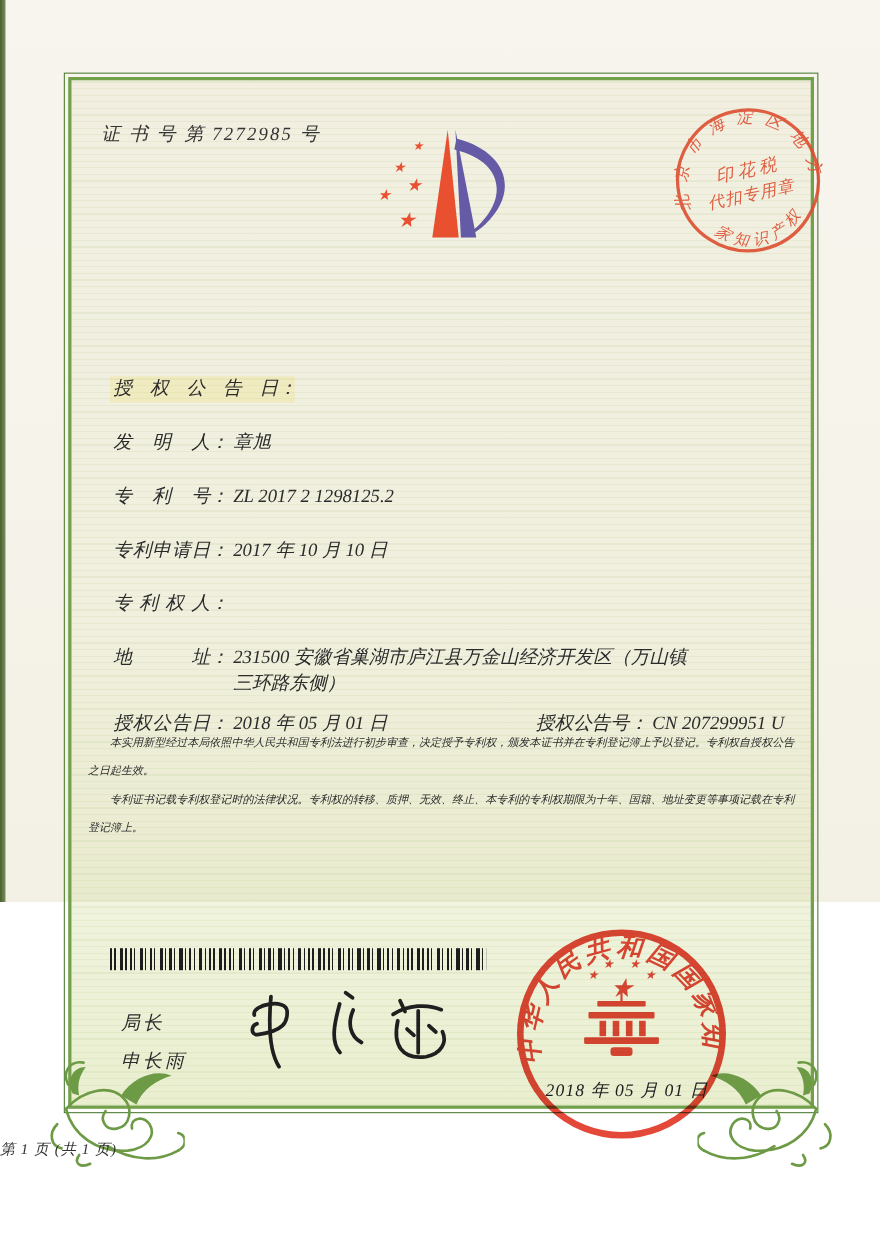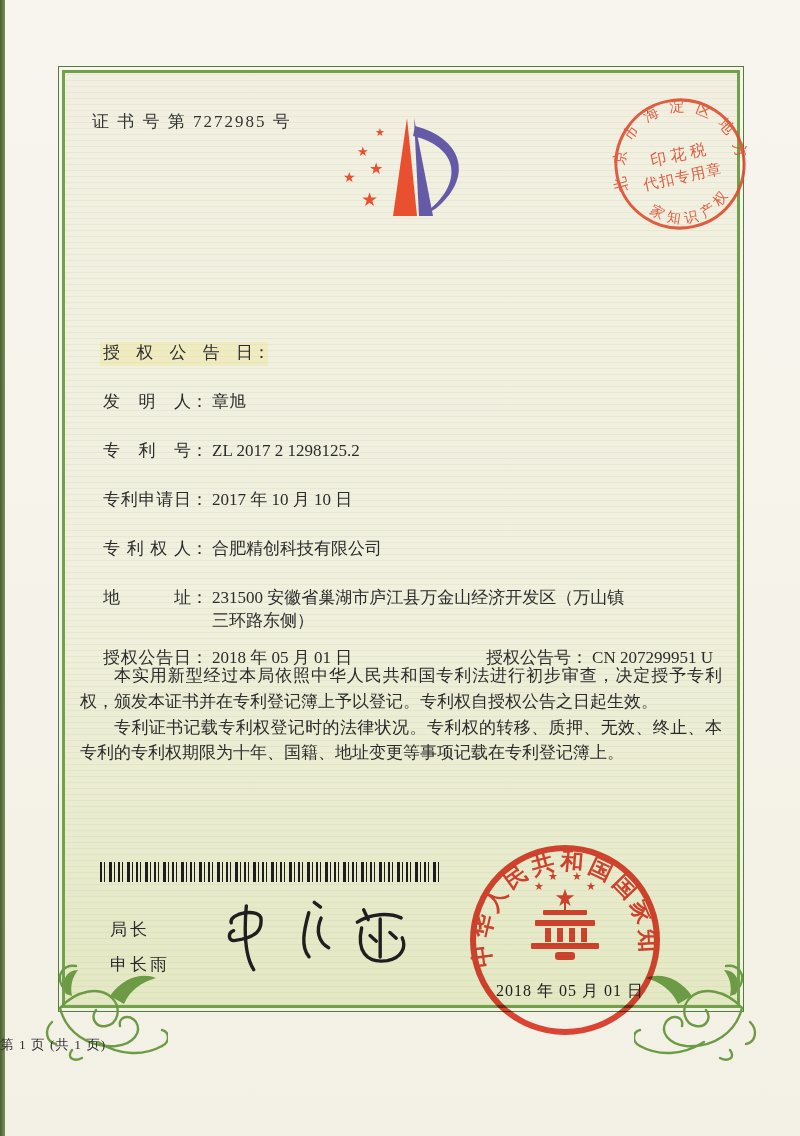--- a/index.html
+++ b/index.html
@@ -1,20 +1,20 @@
 <!DOCTYPE html>
 <html><head>
 <meta charset="utf-8">
 <style>
   html,body{margin:0;padding:0;}
   body{width:800px;height:1136px;overflow:hidden;
        font-family:"Liberation Serif","DejaVu Serif",serif;}
-  .page{position:relative;width:800px;height:1136px;
+  .page{position:relative;width:800px;height:820px;
         background:linear-gradient(180deg,#f7f5ee 0%,#f5f3e9 60%,#f3f1e5 100%);
-        color:#2b2b2b;}
+        color:#2b2b2b;font-style:italic;}
   .scan-edge{position:absolute;left:0;top:0;width:5px;height:100%;
         background:linear-gradient(90deg,#46602f,#7b8f5d);}
   .frame{position:absolute;left:62px;top:70px;width:672px;height:932px;
         border:3px solid #73a04b;outline:1px solid #4f7f38;outline-offset:3px;
         background:
           repeating-linear-gradient(0deg,rgba(150,185,105,0.12) 0 1px,transparent 1px 6px),
           linear-gradient(180deg,rgba(235,232,210,0.45) 0%,rgba(228,230,190,0.25) 55%,rgba(212,222,160,0.5) 100%);}
   .cert-no{position:absolute;left:92px;top:110px;font-size:17px;letter-spacing:2px;color:#333;}
   .title{position:absolute;left:0;top:231px;width:100%;text-align:center;
         font-size:41px;font-weight:700;letter-spacing:9px;color:#222;}
@@ -23,21 +23,21 @@
   .name-hl{position:absolute;left:100px;top:342px;width:168px;height:24px;
         background:rgba(238,220,100,0.25);}
   .fields{position:absolute;left:103px;top:341px;width:612px;font-size:17px;}
   .row{display:flex;margin-bottom:26px;line-height:23px;}
   .lab{display:inline-block;width:88px;text-align:justify;text-align-last:justify;flex:none;}
   .lab.wide{width:150px;}
   .colon{flex:none;margin-right:4px;}
   .val{white-space:pre-line;}
   .row.addr{margin-bottom:14px;}
   .grant-right{margin-left:auto;display:flex;padding-right:2px;}
-  .body-text{position:absolute;left:80px;top:663px;width:642px;font-size:17px;
+  .body-text{position:absolute;left:80px;top:663px;width:642px;font-size:10px;
         line-height:25.8px;text-align:justify;}
   .body-text p{margin:0;text-indent:2em;}
   .barcode{position:absolute;left:100px;top:862px;width:342px;height:20px;
         background:repeating-linear-gradient(90deg,
           #1d1d1d 0 2px,transparent 2px 4px,#1d1d1d 4px 5px,transparent 5px 9px,
           #1d1d1d 9px 12px,transparent 12px 14px,#1d1d1d 14px 15px,transparent 15px 18px);}
   .sig-title{position:absolute;left:110px;top:918px;font-size:17px;letter-spacing:3px;}
   .sig-name{position:absolute;left:110px;top:953px;font-size:17px;letter-spacing:3px;}
   .sig-script{position:absolute;left:218px;top:890px;transform:rotate(-3deg);}
   .seal{position:absolute;left:465px;top:840px;mix-blend-mode:multiply;opacity:.93;}
@@ -136,21 +136,20 @@
       <span class="val">ZL 2017 2 1298125.2</span>
     </div>
     <div class="row">
       <span class="lab">专利申请日</span>
         <span class="colon">：</span>
       <span class="val">2017 年 10 月 10 日</span>
     </div>
     <div class="row">
       <span class="lab">专利权人</span>
         <span class="colon">：</span>
-      <span class="val">合肥精创科技有限公司</span>
     </div>
     <div class="row addr">
       <span class="lab">地址</span>
         <span class="colon">：</span>
       <span class="val">231500 安徽省巢湖市庐江县万金山经济开发区（万山镇
 三环路东侧）</span>
     </div>
     <div class="row">
       <span class="lab">授权公告日</span>
         <span class="colon">：</span>

